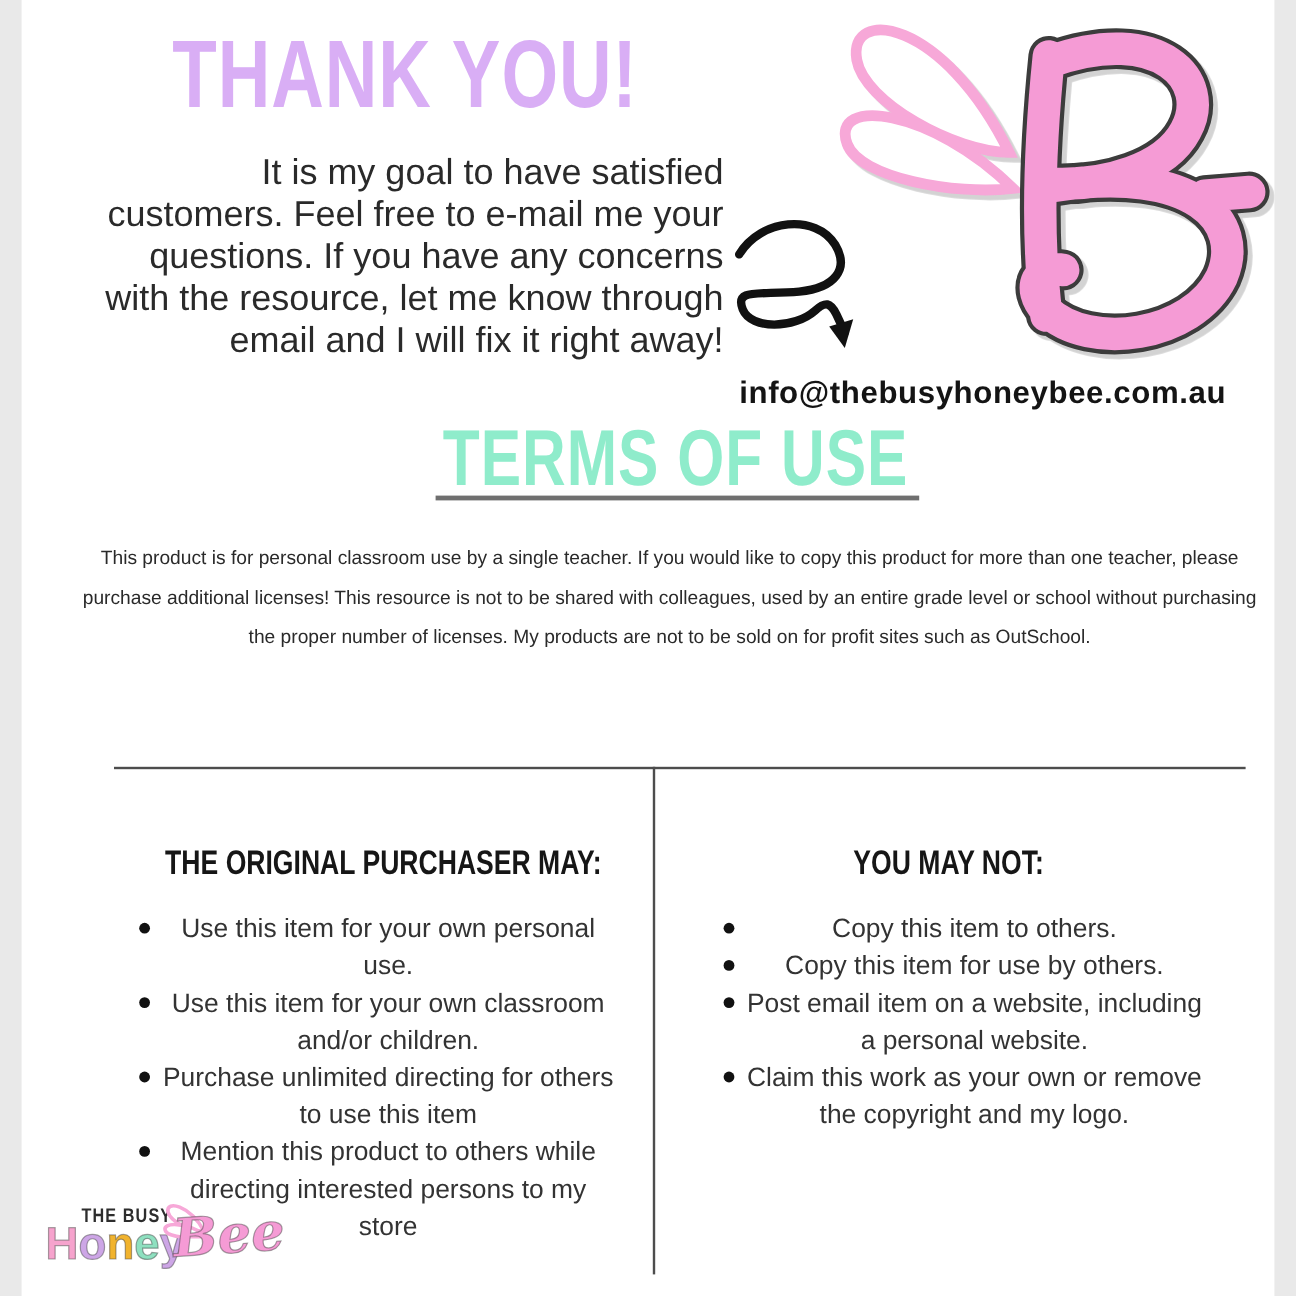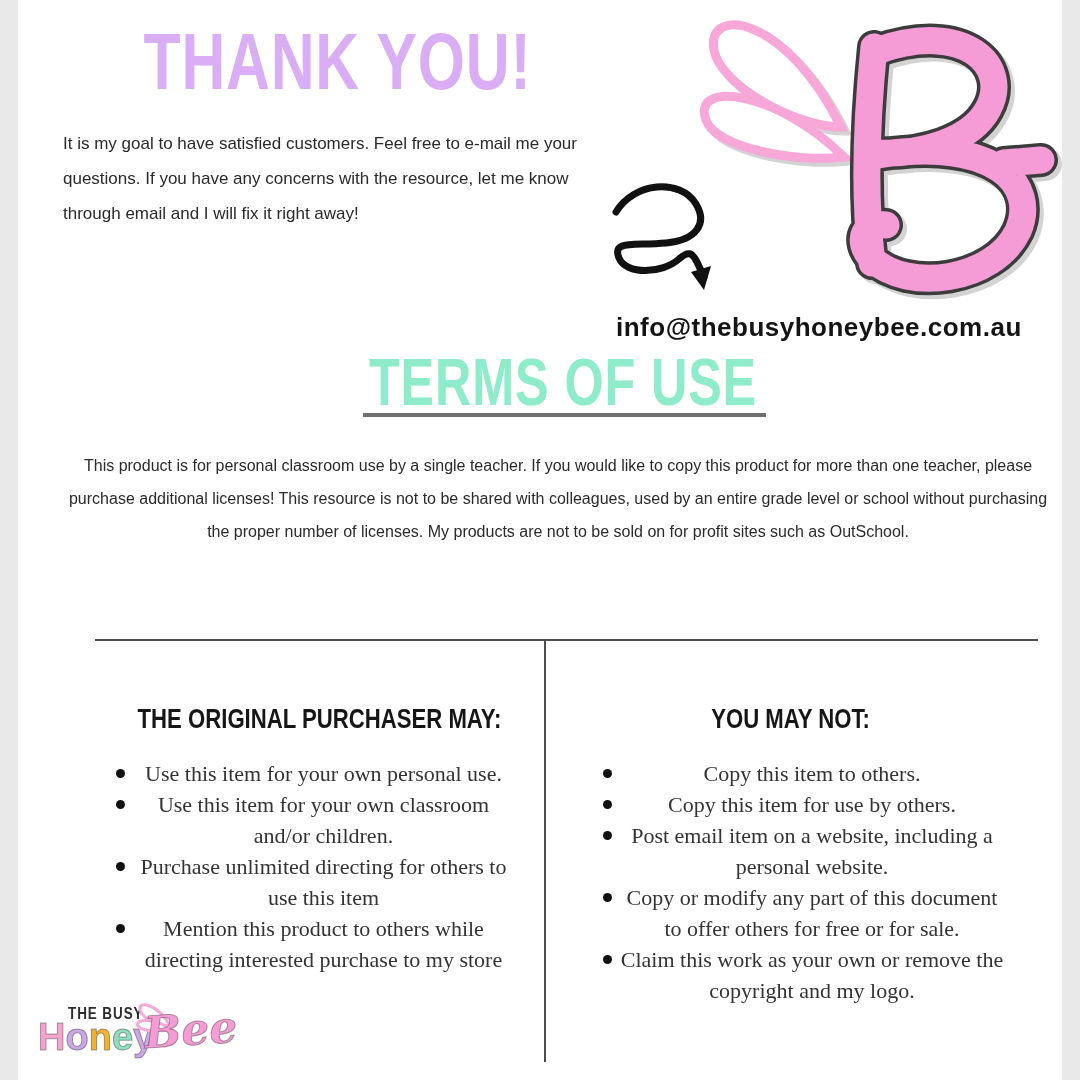--- a/index.html
+++ b/index.html
@@ -9,21 +9,21 @@
   }
   
   .thank-title{
     position:absolute;left:85px;top:16px;width:450px;margin:0;
     text-align:center;font-size:74px;font-weight:700;letter-spacing:1px;
     color:var(--lavender);transform:scale(0.82,1.08);transform-origin:center top;
     white-space:nowrap;
   }
   .thank-msg{
     position:absolute;left:45px;top:126px;width:540px;margin:0;
-    text-align:left;font-size:17px;line-height:35px;color:#2a2a2a;
+    text-align:right;font-size:30px;line-height:35px;color:#2a2a2a;
   }
   
   .curly-arrow{position:absolute;left:588px;top:178px;}
   
   .b-logo{position:absolute;left:648px;top:5px;filter:drop-shadow(4px 4px 0 rgba(130,130,130,.35));}
   
   .email{
     position:absolute;left:598px;top:312px;width:445px;margin:0;
     font-size:26px;font-weight:700;color:#141414;letter-spacing:.5px;
   }
@@ -43,21 +43,21 @@
   .hline{position:absolute;left:77px;top:639px;width:943px;height:2px;background:#4d4d4d;}
   .vline{position:absolute;left:526px;top:639px;width:2px;height:423px;background:#4d4d4d;}
   
   .col{position:absolute;top:703px;}
   .col-left{left:80px;width:440px;}
   .col-right{left:545px;width:455px;}
   .col-heading{
     margin:0;text-align:center;font-size:27px;font-weight:700;color:#161616;
     letter-spacing:0;transform:scale(0.82,1.05);transform-origin:center top;white-space:nowrap;
   }
-  .bullet-list{list-style:none;margin:24px 0 0 0;padding:0;font-family:Liberation Serif, serif;}
+  .bullet-list{list-style:none;margin:24px 0 0 0;padding:0;}
   .bullet-list li{display:flex;align-items:flex-start;}
   .dot{flex:none;width:9px;height:9px;border-radius:50%;background:#111;margin-top:11px;}
   .col-left .dot{margin-left:18px;}
   .col-right .dot{margin-left:40px;}
   .li-text{flex:1;text-align:center;font-size:22px;line-height:31px;color:#333;}
   .col-left .li-text{padding:0 24px 0 8px;}
   .col-right .li-text{padding:0 14px 0 8px;}
   
   .footer-logo{position:absolute;left:20px;top:1004px;width:205px;height:76px;}
   .footer-top{
@@ -123,21 +123,21 @@
       <li>
           <span class="dot"></span>
           <span class="li-text">Use this item for your own classroom and/or children.</span>
         </li>
       <li>
           <span class="dot"></span>
           <span class="li-text">Purchase unlimited directing for others to use this item</span>
         </li>
       <li>
           <span class="dot"></span>
-          <span class="li-text">Mention this product to others while directing interested purchase to my store</span>
+          <span class="li-text">Mention this product to others while directing interested persons to my store</span>
         </li>
     </ul>
   </section>
 
   <section class="col col-right">
     <h3 class="col-heading">YOU MAY NOT:</h3>
     <ul class="bullet-list">
       <li>
           <span class="dot"></span>
           <span class="li-text">Copy this item to others.</span>
@@ -145,24 +145,20 @@
       <li>
           <span class="dot"></span>
           <span class="li-text">Copy this item for use by others.</span>
         </li>
       <li>
           <span class="dot"></span>
           <span class="li-text">Post email item on a website, including a personal website.</span>
         </li>
       <li>
           <span class="dot"></span>
-          <span class="li-text">Copy or modify any part of this document to offer others for free or for sale.</span>
-        </li>
-      <li>
-          <span class="dot"></span>
           <span class="li-text">Claim this work as your own or remove the copyright and my logo.</span>
         </li>
     </ul>
   </section>
 
   <div class="footer-logo">
     <div class="footer-top">THE BUSY</div>
     <div class="footer-honey"><span class="h-0">H</span><span class="h-1">o</span><span class="h-2">n</span><span class="h-3">e</span><span class="h-4">y</span></div>
     <svg class="footer-wings" width="48" height="32" viewBox="0 0 48 32">
       <path d="M 40,26 C 28,4 8,0 10,10 C 12,18 30,27 40,26 Z" fill="#fff" stroke="#f7a8d8" stroke-width="3"></path>

